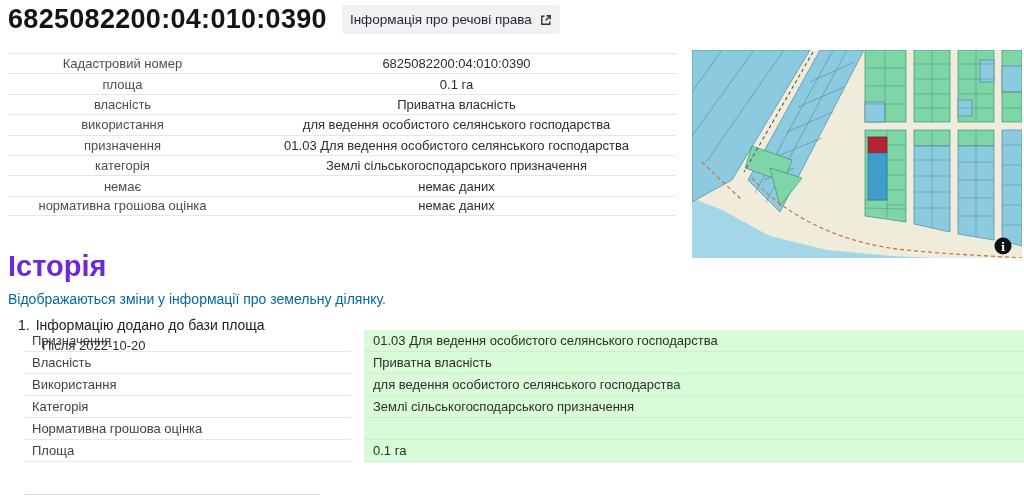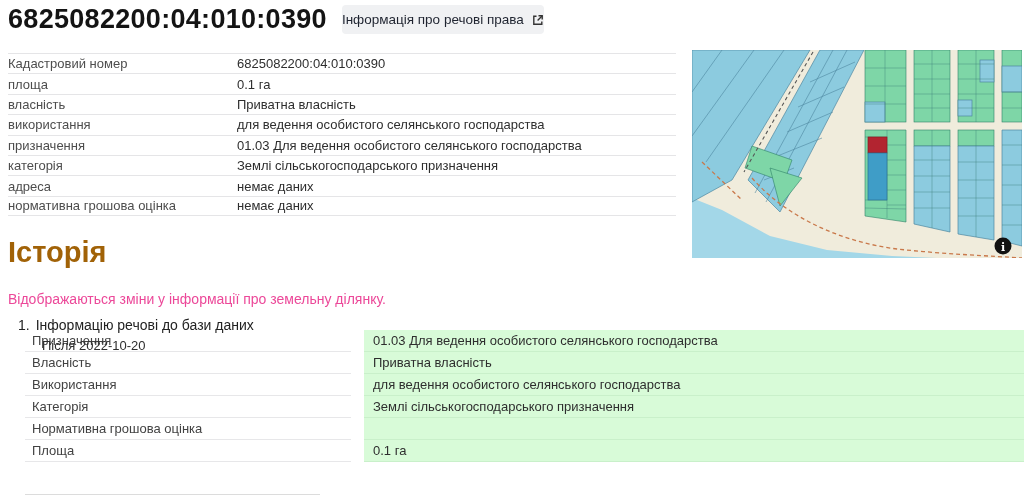--- a/index.html
+++ b/index.html
@@ -3,48 +3,48 @@
 <meta charset="utf-8">
 <style>
   * { margin:0; padding:0; box-sizing:border-box; }
   html,body { width:1024px; height:502px; background:#fff; overflow:hidden; position:relative;
               font-family:"Liberation Sans", sans-serif; color:#2f2f2f; }
 
   
   .header { position:absolute; left:8px; top:4px; display:flex; align-items:center; gap:15px; }
   .page-title { font-size:27px; font-weight:700; color:#141414; letter-spacing:.3px; white-space:nowrap; }
   .rights-btn { display:inline-flex; align-items:center; gap:8px; background:#f0f1f3; border:none;
-                border-radius:4px; padding:7px 0; font-size:13.5px; color:#1f2430; cursor:pointer;
+                border-radius:4px; padding:7px 8px; font-size:13.5px; color:#1f2430; cursor:pointer;
                 font-family:"Liberation Sans", sans-serif; }
   .ext-icon svg { display:block; }
 
   
   .parcel-table { position:absolute; left:8px; top:53px; width:668px; }
-  .prow { display:flex; align-items:center; height:20.4px; border-top:1px solid #e5e5e7; font-size:13px; }
+  .prow { display:flex; align-items:center; height:20.4px; border-top:1px solid #e5e5e7; font-size:13px;text-align:center; }
   .prow:last-child { border-bottom:1px solid #e5e5e7; }
   .plabel { width:229px; color:#4d4d4d; flex-shrink:0; }
   .pvalue { flex:1; color:#2e2e2e; white-space:nowrap; overflow:hidden; }
 
   
   .map-wrap { position:absolute; left:692px; top:50px; width:330px; height:208px; overflow:hidden; }
   .map-wrap svg { display:block; }
   .thin-lines line { stroke:#4e87a0; stroke-width:.6; }
   .blue-stroke  { stroke:#4e87a0; stroke-width:.7; }
   .green-stroke { stroke:#2f8168; stroke-width:.6; }
   .grid-lines line { stroke:#3e7f78; stroke-width:.5; opacity:.85; }
   .red-stroke { stroke:#8c1a22; stroke-width:.7; }
   .dkblue-stroke { stroke:#2a6f94; stroke-width:.7; }
   .cream-fill { fill:#f0ecdc; }
   .dash-orange { stroke:#c9784a; stroke-width:1.3; stroke-dasharray:4 3; fill:none; }
   .dash-dark { stroke:#555; stroke-width:1.1; stroke-dasharray:3.5 3; }
   .info-i { fill:#fff; font:700 11px "DejaVu Serif", serif; text-anchor:middle; }
 
   
-  .history-heading { position:absolute; left:8px; top:236px; font-size:29px; font-weight:600; color:#a16207; }
-  .history-desc { position:absolute; left:8px; top:291px; font-size:14px; color:#ec4899; }
+  .history-heading { position:absolute; left:8px; top:250px; font-size:29px; font-weight:600; color:#6d28d9; }
+  .history-desc { position:absolute; left:8px; top:291px; font-size:14px; color:#0369a1; }
   .entry-title { position:absolute; left:18px; top:317px; font-size:14px; color:#222; display:flex; gap:6px; }
 
   .htable { position:absolute; left:25px; top:330px; width:999px; }
   .hrow { display:flex; height:22px; font-size:13px; }
   .hlabel { width:326px; flex-shrink:0; display:flex; align-items:center; padding-left:7px;
             border-bottom:1px solid #e7e7e9; color:#424242; margin-right:13px; }
   .hvalue { flex:1; display:flex; align-items:center; padding-left:9px; color:#2e2e2e; white-space:nowrap; }
   .hrow.diff .hvalue { background:#d8fbd8; border-bottom:1px solid #c9f0ca; }
   .partial-line { position:absolute; left:25px; top:494px; width:295px; border-top:1px solid #dcdcdc; }
 </style>
@@ -84,21 +84,21 @@
   </div>
   <div class="prow">
     <div class="plabel">призначення</div>
     <div class="pvalue">01.03 Для ведення особистого селянського господарства</div>
   </div>
   <div class="prow">
     <div class="plabel">категорія</div>
     <div class="pvalue">Землі сільськогосподарського призначення</div>
   </div>
   <div class="prow">
-    <div class="plabel">адреса</div>
+    <div class="plabel">немає</div>
     <div class="pvalue">немає даних</div>
   </div>
   <div class="prow">
     <div class="plabel">нормативна грошова оцінка</div>
     <div class="pvalue">немає даних</div>
   </div>
 </div>
 
 <div class="map-wrap">
   <svg width="330" height="208" viewBox="0 0 330 208">
@@ -195,21 +195,21 @@
       <text x="311" y="200.5" class="info-i">i</text>
     </g>
   </svg>
 </div>
 
 <div class="history-heading">Історія</div>
 <div class="history-desc">Відображаються зміни у інформації про земельну ділянку.</div>
 
 <div class="entry-title">
   <span>1.</span>
-  <span>Інформацію речові до бази даних</span>
+  <span>Інформацію додано до бази площа</span>
 </div>
 
 <div class="htable">
   <div class="hrow header">
     <div class="hvalue">Після 2022-10-20</div>
   </div>
   <div class="hrow diff">
     <div class="hlabel">Призначення</div>
     <div class="hvalue">01.03 Для ведення особистого селянського господарства</div>
   </div>

